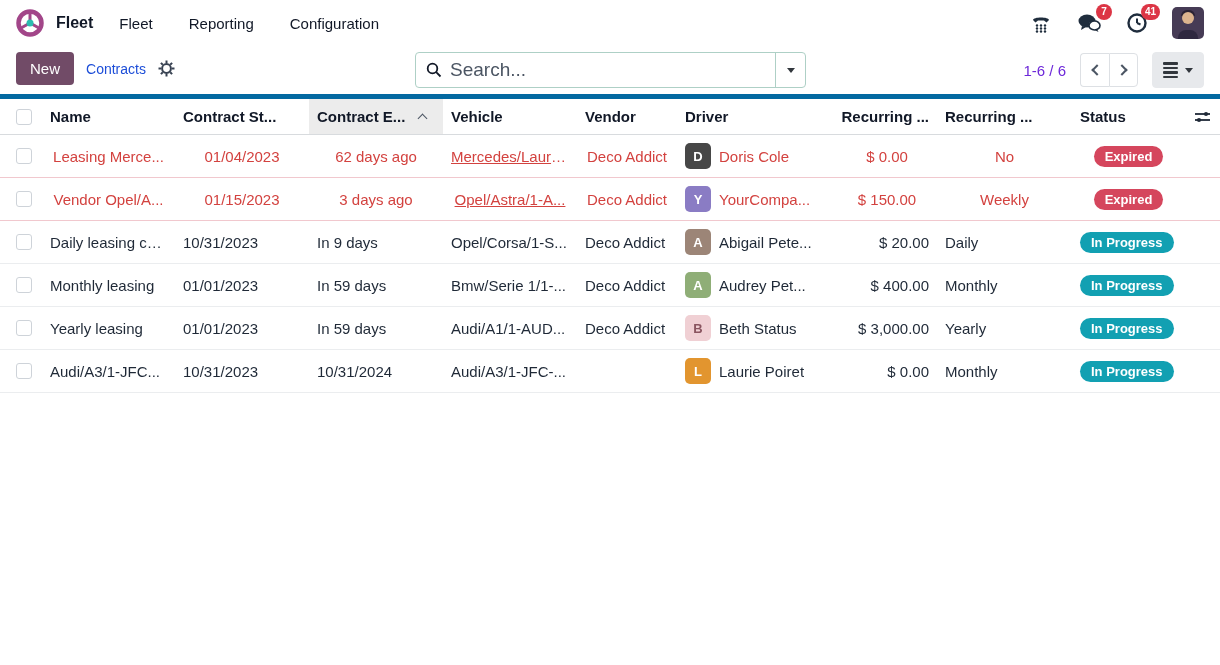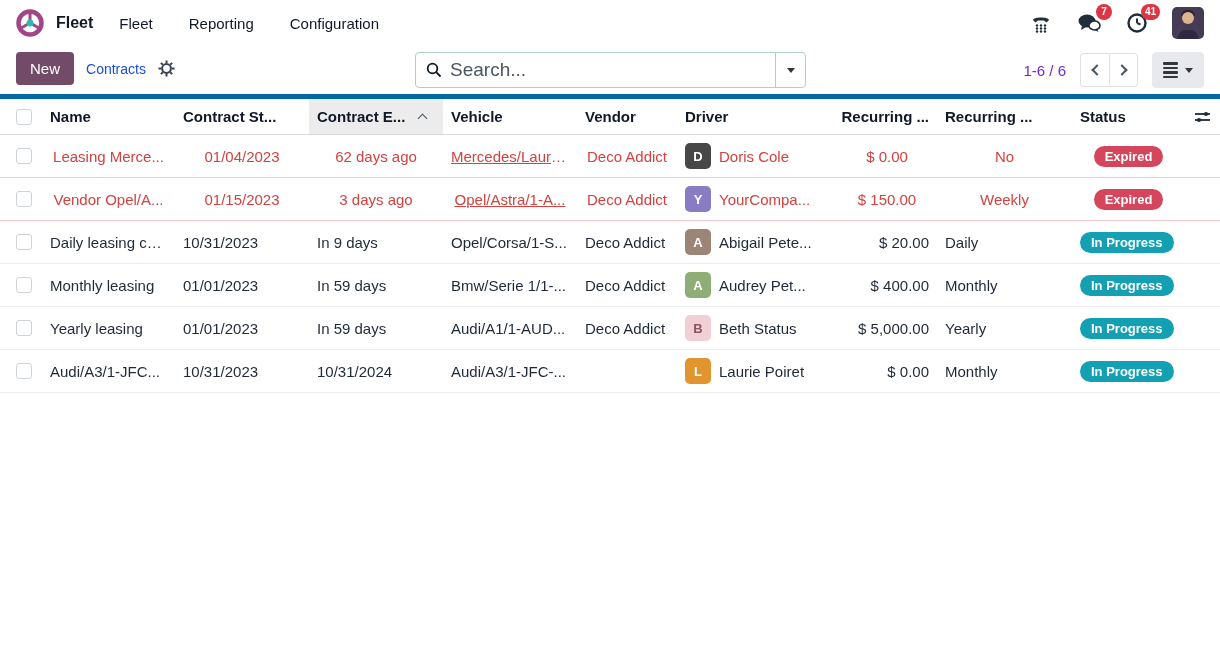--- a/index.html
+++ b/index.html
@@ -293,21 +293,21 @@
       </div>
     <div class="cell">Yearly leasing</div>
     <div class="cell">01/01/2023</div>
     <div class="cell">In 59 days</div>
     <div class="cell c-vehicle">Audi/A1/1-AUD...</div>
     <div class="cell">Deco Addict</div>
     <div class="cell c-driver">
       <span class="avatar" style="background: rgb(240, 208, 212); color: rgb(138, 85, 96);">B</span>
       <span class="drv">Beth Status</span>
     </div>
-    <div class="cell num">$ 5,000.00</div>
+    <div class="cell num">$ 3,000.00</div>
     <div class="cell">Yearly</div>
     <div class="cell"><span class="badge b-info">In Progress</span></div>
     <div class="cell"></div>
   </div>
 
   <div class="trow drow">
     <div class="cell c-check">
         <span class="checkbox"></span>
       </div>
     <div class="cell">Audi/A3/1-JFC...</div>

